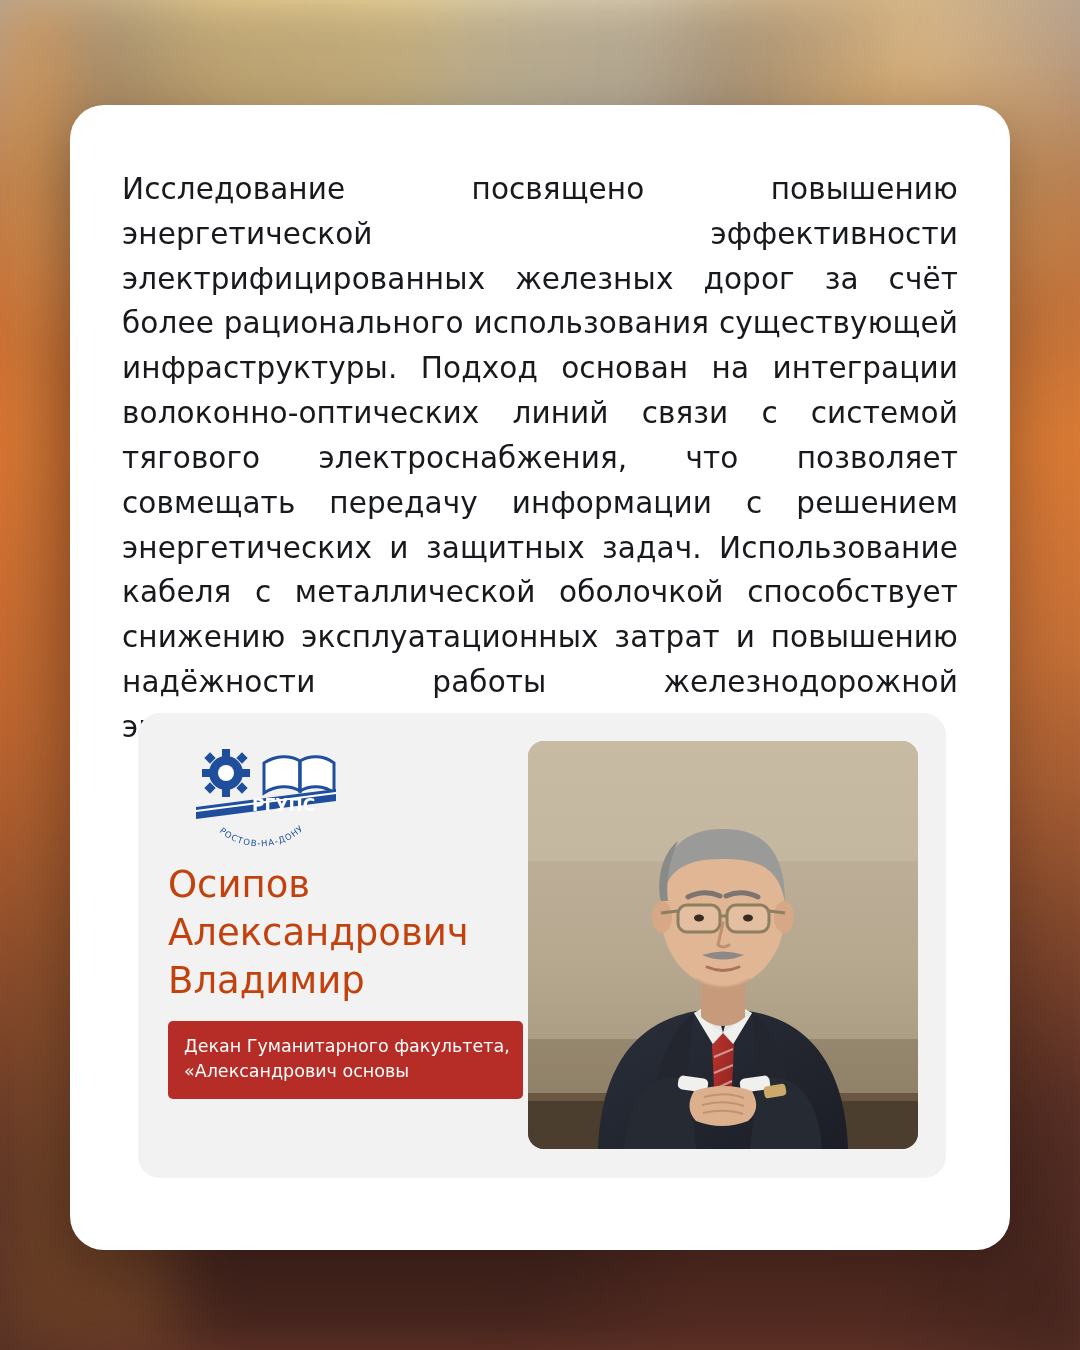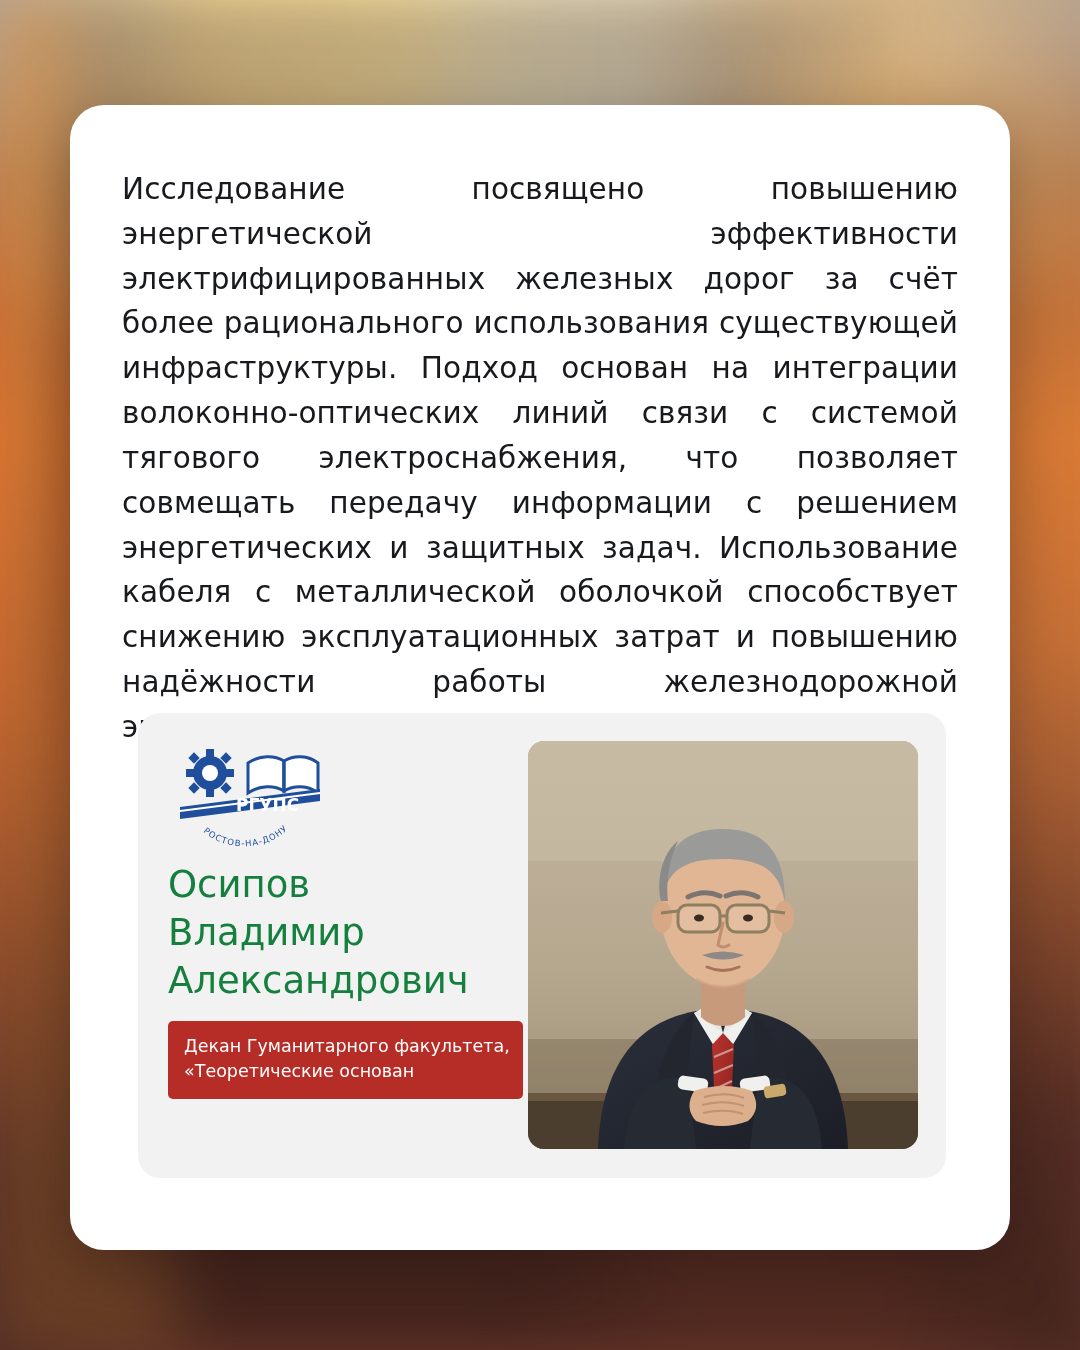--- a/index.html
+++ b/index.html
@@ -76,34 +76,34 @@
     left: 68px;
     top: 608px;
     width: 808px;
     height: 465px;
     background: #f2f2f2;
     border-radius: 22px;
   }
 
   .logo {
     position: absolute;
-    left: 36px;
+    left: 52px;
     top: 32px;
     width: 152px;
     height: 104px;
   }
 
   .author-name {
     position: absolute;
     left: 30px;
     top: 148px;
     width: 400px;
     font-size: 37px;
     line-height: 1.30;
-    color: #15803d;
+    color: #c2410c;
     font-weight: 400;
   }
 
   .role-badge {
     position: absolute;
     left: 30px;
     top: 308px;
     width: 355px;
     background: #b52d26;
     color: #ffffff;
@@ -169,27 +169,27 @@
 
         <path id="arcpath" d="M20 76 A 56 46 0 0 0 120 76" fill="none"></path>
         <text font-family="DejaVu Sans, sans-serif" font-size="8.5" fill="#1f4f9c" letter-spacing="1">
           <textPath href="#arcpath" startOffset="12%">РОСТОВ-НА-ДОНУ</textPath>
         </text>
       </svg>
     </div>
 
     <div class="author-name">
       <div>Осипов</div>
+      <div>Александрович</div>
       <div>Владимир</div>
-      <div>Александрович</div>
     </div>
 
     <div class="role-badge">
       <div>Декан Гуманитарного факультета,</div>
-      <div>«Теоретические основан</div>
+      <div>«Александрович основы</div>
     </div>
 
     <div class="portrait">
       <svg viewBox="0 0 390 408" xmlns="http://www.w3.org/2000/svg" role="img">
         <defs>
           <linearGradient id="wall" x1="0" y1="0" x2="0" y2="1">
             <stop offset="0%" stop-color="#c3b6a0"></stop>
             <stop offset="55%" stop-color="#b6a88f"></stop>
             <stop offset="100%" stop-color="#9d8e77"></stop>
           </linearGradient>

